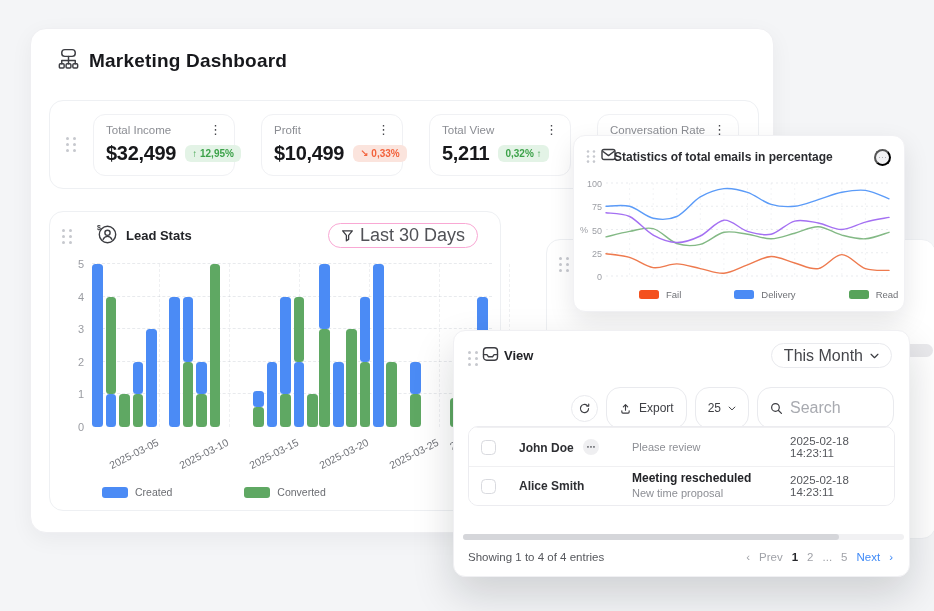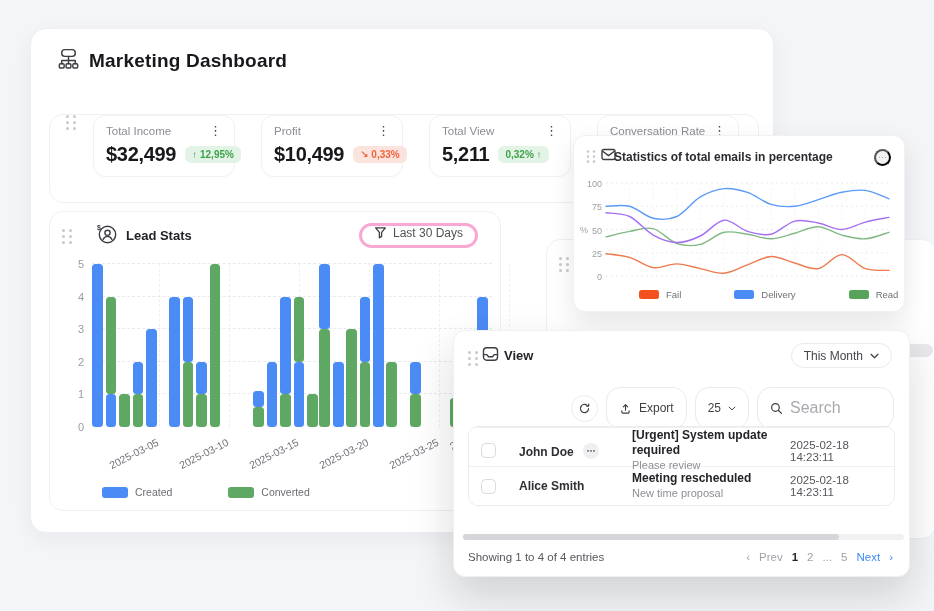--- a/index.html
+++ b/index.html
@@ -11,47 +11,47 @@
 
 .handle { display:grid; grid-template-columns:3px 3px; grid-auto-rows:3px; gap:3px 4px; }
 .handle i { background:#c6c8ce; border-radius:50%; display:block; }
 
 
 #main-card { position:absolute; left:30px; top:28px; width:744px; height:505px; background:#fff; border:1px solid #efeff2; border-radius:16px; box-shadow:0 6px 22px rgba(25,28,40,.05); z-index:1; }
 #dash-title { position:absolute; left:58px; top:21px; font-size:19px; font-weight:700; color:#17181c; letter-spacing:.2px; }
 #dash-icon { position:absolute; left:24px; top:18px; }
 
 
-#stats-row { position:absolute; left:18px; top:85px; width:710px; height:89px; border:1px solid #eef0f3; border-radius:14px; display:flex; padding-left:16px; background:#fff; }
+#stats-row { position:absolute; left:18px; top:71px; width:710px; height:89px; border:1px solid #eef0f3; border-radius:14px; display:flex; align-items:center; padding-left:16px; background:#fff; }
 #stats-row .handle { margin-right:17px; }
 #stat-cards { display:flex; gap:26px; }
 .stat-card { width:142px; height:62px; border:1px solid #f0f1f4; border-radius:12px; padding:9px 12px; background:#fff; }
 .sc-top { display:flex; justify-content:space-between; align-items:center; }
 .sc-label { font-size:11.5px; color:#8b8d93; }
 .kebab { font-size:13px; color:#47484d; line-height:10px; cursor:default; }
 .sc-bottom { display:flex; align-items:center; gap:9px; margin-top:6px; }
 .sc-value { font-size:20px; font-weight:700; color:#17181b; letter-spacing:-.3px; }
 .badge { font-size:10px; font-weight:700; padding:3px 7px; border-radius:6px; white-space:nowrap; }
 .badge.up { color:#3da24a; background:#e3f3e6; }
 .badge.down { color:#f2633d; background:#fbe4dd; }
 
 
 #lead-card { position:absolute; left:18px; top:182px; width:452px; height:300px; border:1px solid #eef0f3; border-radius:14px; background:#fff; }
 #lead-card .handle { position:absolute; left:12px; top:17px; }
 #lead-icon { position:absolute; left:46px; top:11px; }
 #lead-title { position:absolute; left:76px; top:16px; font-size:13px; font-weight:700; color:#232428; }
-#lead-filter { position:absolute; right:22px; top:11px; height:25px; border:3px solid #f9a8d4; border-radius:14px; display:flex; gap:6px; padding:0 12px; font-size:12px; color:#515257; background:#fff; cursor:pointer; }
+#lead-filter { position:absolute; right:22px; top:11px; height:25px; border:1px solid #f9a8d4; border-radius:14px; display:flex; align-items:center; gap:6px; padding:0 12px; font-size:18px; color:#515257; background:#fff; cursor:pointer; }
 #lead-plot { position:absolute; left:42px; top:52px; width:400px; height:163px; }
 .hgrid { position:absolute; left:0; right:0; border-top:1px dashed rgba(140,150,165,.20); }
 .vgrid { position:absolute; top:0; bottom:0; border-left:1px dashed rgba(140,150,165,.14); }
 .ylab { position:absolute; left:10px; width:24px; text-align:right; font-size:11px; color:#9a9ca2; }
 .bar { position:absolute; width:10.5px; bottom:0; top:0; }
 .bar b { position:absolute; left:0; width:10.5px; border-radius:3.5px; display:block; }
 .xlab { position:absolute; width:92px; text-align:right; font-size:10.5px; color:#73757b; transform:rotate(-27deg); transform-origin:100% 0; }
-#lead-legend { position:absolute; left:14px; top:274px; display:flex; gap:18px; align-items:flex-start; }
+#lead-legend { position:absolute; left:14px; top:274px; display:flex; gap:34px; align-items:flex-start; }
 .lg-item { display:flex; align-items:center; gap:7px; cursor:pointer;padding-left:38px; }
 .lg-item .sw { width:26px; height:11px; border-radius:3px; display:block; }
 .lg-item .lb { font-size:10.5px; color:#6b6d72; }
 
 
 #folders-card { position:absolute; left:515px; top:210px; width:390px; height:300px; background:#fff; border:1px solid #eef0f3; border-radius:14px; z-index:2; }
 #folders-card .handle { position:absolute; left:12px; top:17px; }
 #folder-icon { position:absolute; left:31px; top:13px; }
 #folders-title { position:absolute; left:55px; top:16px; font-size:13px; font-weight:700; color:#232428; }
 .peek { position:absolute; }
@@ -68,21 +68,21 @@
 #email-ylabel { position:absolute; left:6px; top:89px; font-size:9px; color:#9c9ea4; }
 #email-legend { position:absolute; left:27px; bottom:11px; display:flex; gap:15px; align-items:center; }
 #email-legend .sw { width:20px; height:9px; border-radius:2.5px; display:block; }
 #email-legend .lb { font-size:9.5px; color:#6f7176; }
 
 
 #inbox-card { position:absolute; left:453px; top:330px; width:457px; height:247px; background:#fff; border:1px solid #f0f0f3; border-radius:12px; box-shadow:0 18px 42px rgba(15,17,24,.16); z-index:7; }
 #inbox-card .handle { position:absolute; left:14px; top:20px; }
 #inbox-icon { position:absolute; left:28px; top:15px; }
 #inbox-title { position:absolute; left:50px; top:17px; font-size:13px; font-weight:700; color:#232428; }
-#month-pill { position:absolute; right:17px; top:12px; height:25px; border:1px solid #e9eaee; border-radius:13px; display:flex; align-items:center; gap:7px; padding:0 12px; font-size:12px; color:#45464b; cursor:pointer; background:#fff; }
+#month-pill { position:absolute; right:17px; top:12px; height:25px; border:1px solid #e9eaee; border-radius:13px; display:flex; align-items:center; gap:7px; padding:0 12px; font-size:16px; color:#45464b; cursor:pointer; background:#fff; }
 #toolbar { position:absolute; right:15px; top:56px; display:flex; gap:8px; align-items:center; }
 .tool-pill { height:42px; border:1px solid #e9eaee; border-radius:14px; display:flex; align-items:center; gap:7px; padding:0 12px; font-size:12px; color:#3f4045; background:#fff; cursor:pointer; }
 #refresh-btn { width:27px; height:27px; border:1px solid #e9eaee; border-radius:50%; display:flex; align-items:center; justify-content:center; background:#fff; cursor:pointer; }
 #search-pill { width:137px; cursor:text; }
 #search-pill input { border:none; outline:none; width:100px; font-size:16px; color:#45464b; font-family:inherit; background:transparent; }
 #search-pill input::placeholder { color:#a8aab0; }
 #inbox-table { position:absolute; left:14px; right:14px; top:95px; border:1px solid #ececf0; border-radius:10px; overflow:hidden; background:#fff; }
 .trow { display:grid; grid-template-columns:40px 112px 158px 1fr; align-items:center; }
 .thead { height:23px; background:#f6f7f9; font-size:11.5px; color:#6e7076; }
 .tbody-row { height:39px; border-top:1px solid #f0f0f2; background:#fff; }
@@ -477,21 +477,20 @@
     <div id="table-body">
         <div class="trow tbody-row">
           <span class="cell-cb">
             <span class="cb"></span>
           </span>
           <span class="cell-from">
             <span>John Doe</span>
             <span class="more-badge">⋯</span>
           </span>
           <span class="cell-subj">
-            <div class="subj-main">[Urgent] System update required</div>
             <div class="subj-sub">Please review</div>
           </span>
           <span class="cell-date">2025-02-18 14:23:11</span>
         </div>
         <div class="trow tbody-row">
           <span class="cell-cb">
             <span class="cb"></span>
           </span>
           <span class="cell-from">
             <span>Alice Smith</span>

